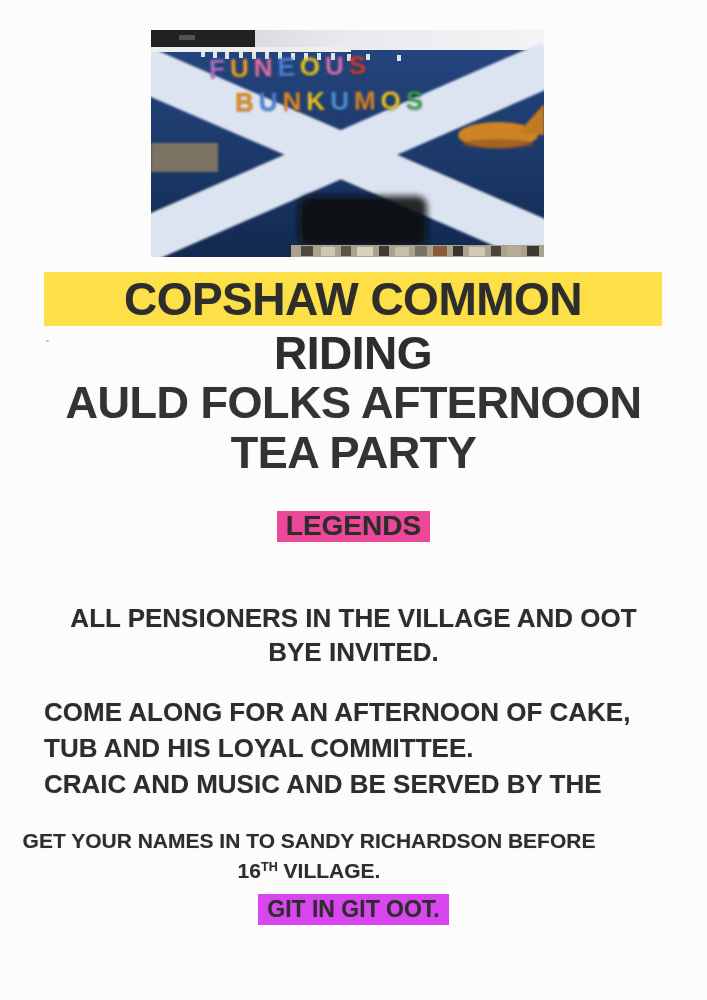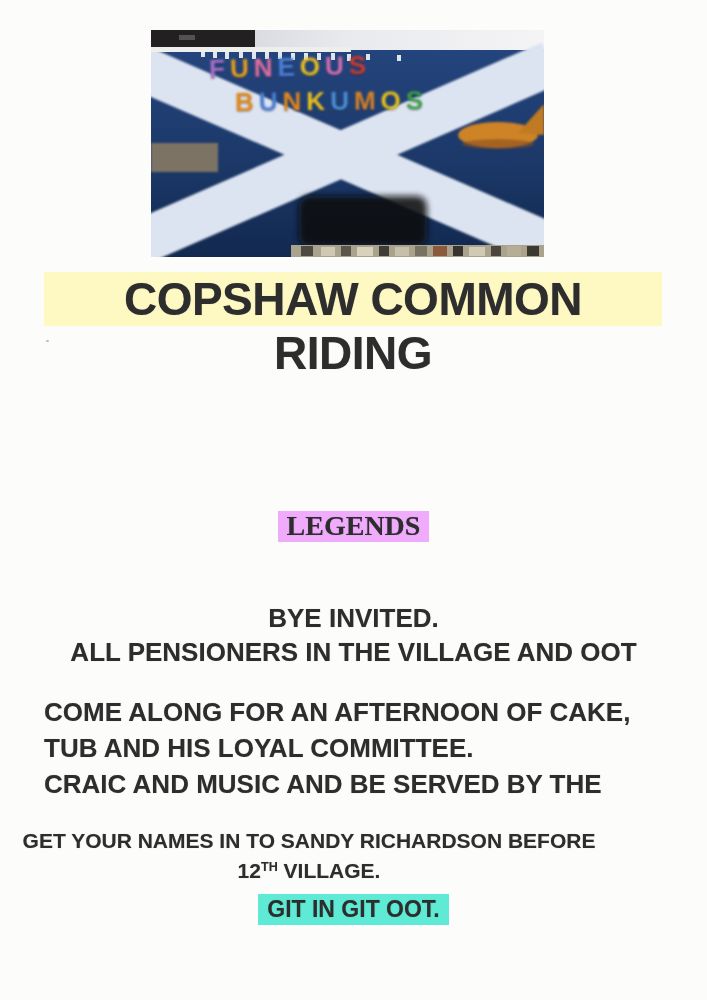--- a/index.html
+++ b/index.html
@@ -156,50 +156,54 @@
         <rect x="340" y="216" width="10" height="10" fill="#4a463d"></rect>
         <rect x="356" y="216" width="14" height="10" fill="#b5ad96"></rect>
         <rect x="376" y="216" width="12" height="10" fill="#3c3932"></rect>
       </g>
     </svg>
 
     <div class="foam-row r0"><span style="color: rgb(169, 111, 198);">F</span><span style="color: rgb(232, 160, 30);">U</span><span style="color: rgb(224, 111, 160);">N</span><span style="color: rgb(74, 127, 212);">E</span><span style="color: rgb(232, 193, 31);">O</span><span style="color: rgb(212, 111, 176);">U</span><span style="color: rgb(207, 59, 46);">S</span></div>
     <div class="foam-row r1"><span style="color: rgb(224, 137, 31);">B</span><span style="color: rgb(74, 127, 212);">U</span><span style="color: rgb(224, 137, 31);">N</span><span style="color: rgb(232, 193, 31);">K</span><span style="color: rgb(74, 144, 212);">U</span><span style="color: rgb(212, 130, 42);">M</span><span style="color: rgb(232, 193, 31);">O</span><span style="color: rgb(62, 158, 74);">S</span></div>
   </div>
 
-  <div class="band txt" style="background-color: #fef9c3;">
+  <div class="band txt" style="background-color: #fde047;">
     <span>COPSHAW COMMON RIDING</span>
   </div>
 
   <div class="speck"></div>
 
+  <div class="heading txt">
+    <div>AULD FOLKS AFTERNOON</div>
+    <div>TEA PARTY</div>
+  </div>
 
   <div class="when txt">
     <div>
-      <span class="venue-box txt" style="background-color: #f0abfc; font-family: Liberation Serif, serif;">
+      <span class="venue-box txt" style="background-color: #ec4899;">
         <span>LEGENDS</span>
       </span>
     </div>
   </div>
 
   <div class="invite txt">
+    <div>ALL PENSIONERS IN THE VILLAGE AND OOT</div>
     <div>BYE INVITED.</div>
-    <div>ALL PENSIONERS IN THE VILLAGE AND OOT</div>
   </div>
 
   <div class="details txt">
     <div>COME ALONG FOR AN AFTERNOON OF CAKE,</div>
     <div>TUB AND HIS LOYAL COMMITTEE.</div>
     <div>CRAIC AND MUSIC AND BE SERVED BY THE</div>
   </div>
 
   <div class="rsvp txt">
     <div>GET YOUR NAMES IN TO SANDY RICHARDSON BEFORE</div>
-    <div><span>12</span><span class="sup">TH</span><span> VILLAGE.</span></div>
+    <div><span>16</span><span class="sup">TH</span><span> VILLAGE.</span></div>
   </div>
 
   <div class="footer">
-    <span class="footer-box txt" style="background-color: #5eead4;">
+    <span class="footer-box txt" style="background-color: #d946ef;">
       <span>GIT IN GIT OOT.</span>
     </span>
   </div>
 
 </div>
 
 </body></html>

